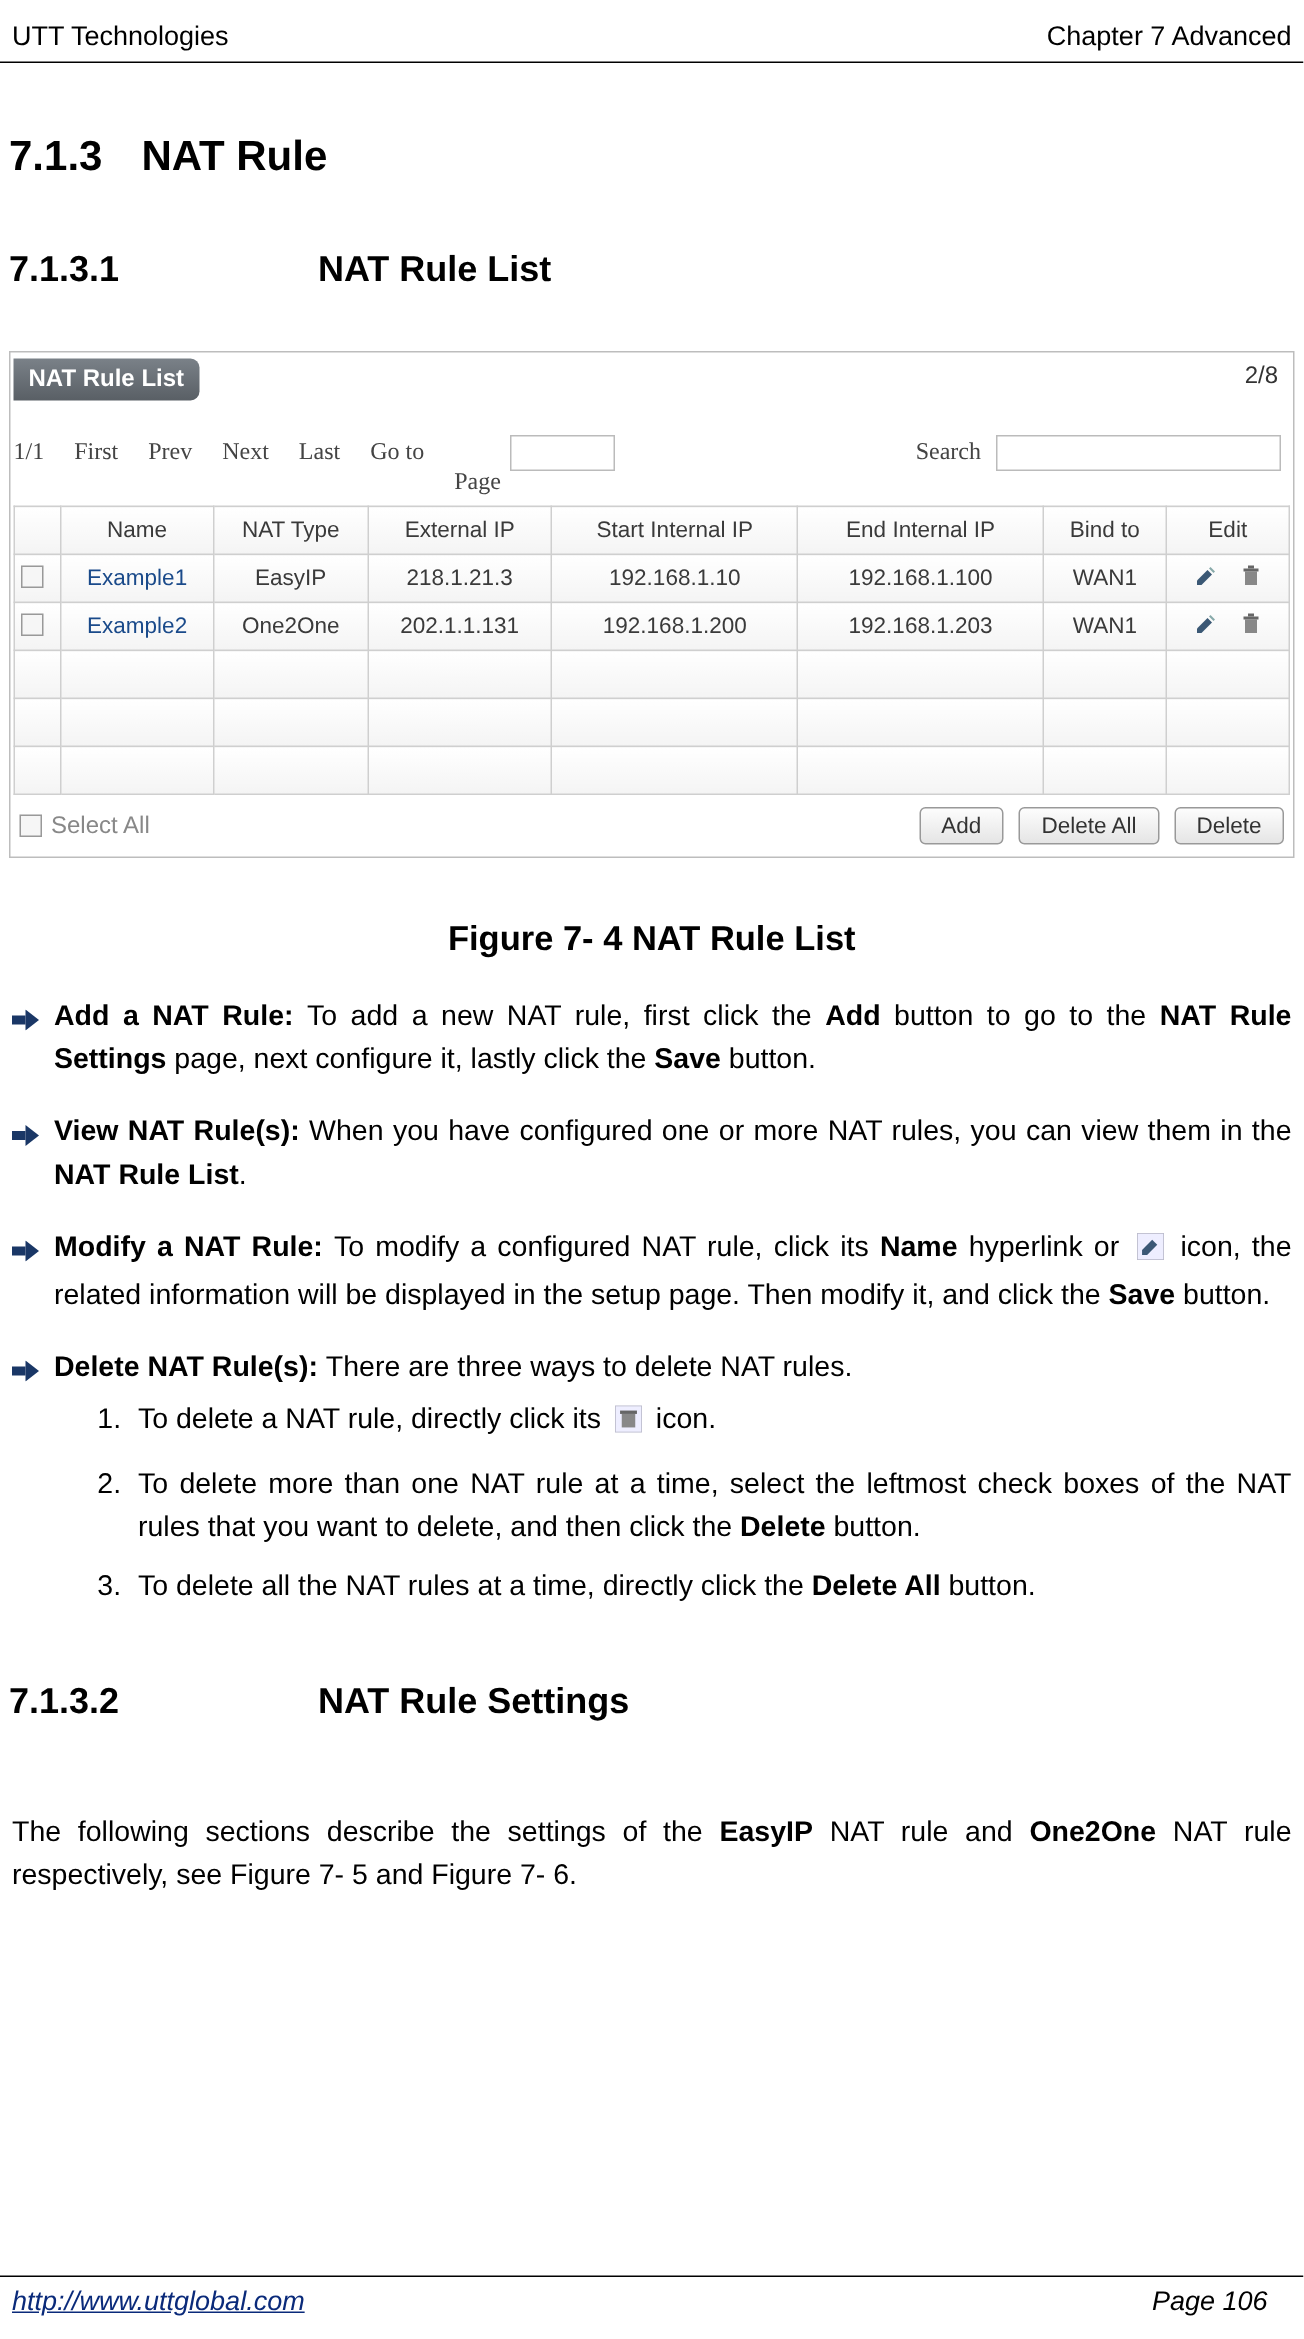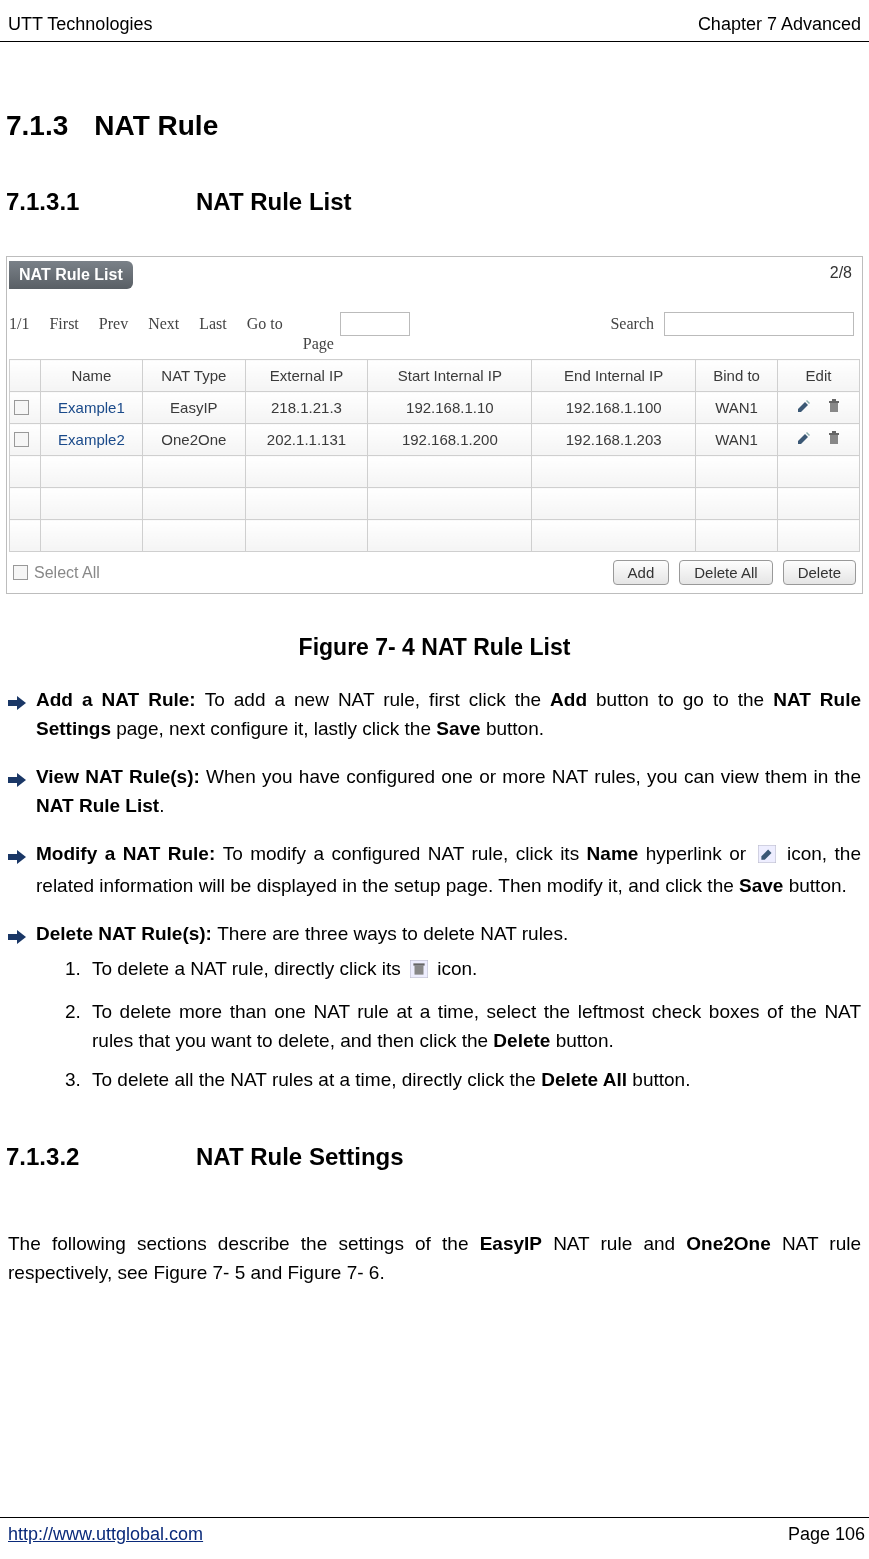--- a/index.html
+++ b/index.html
@@ -16,29 +16,29 @@
     display: flex;
     justify-content: space-between;
     padding: 0 8px 6px 8px;
     border-bottom: 1px solid #000;
     font-size: 18px;
   }
   .content { padding: 0 6px; }
   .h-section {
     font-size: 28px;
     font-weight: bold;
-    margin: 68px 0 46px 0;
+    margin: 46px 0 46px 0;
   }
   .h-num { display: inline-block; margin-right: 26px; }
   .h-sub {
     font-size: 24px;
     font-weight: bold;
     margin: 40px 0 40px 0;
   }
-  .h-sub .h-num { display:inline-block; width:190px; margin-right:0; }
+  .h-sub .h-num { display:inline-block; width:190px; margin-right:16px; }
 
   
   .screenshot {
     border: 1px solid #bdbdbd;
     width: 100%;
     font-size: 16px;
     color: #3a3a3a;
     background: #fff;
   }
   .panel-row { display: flex; align-items: center; }
@@ -123,21 +123,21 @@
   ol.num li { padding: 2px 0 8px 6px; text-align: justify; }
   .inline-icon { display:inline-block; vertical-align:-3px; margin: 0 4px; }
   .inline-icon svg { width:18px; height:18px; }
 
   .para { font-size: 19px; line-height: 1.55; text-align: justify; padding: 18px 2px 0 2px; }
 
   .page-footer {
     position: absolute; bottom: 14px; left: 0; right: 0;
     border-top: 1px solid #000;
     display:flex; justify-content:space-between;
-    font-size: 18px; padding: 6px 4px 0 8px;
+    font-size: 18px; padding: 6px 24px 0 8px; font-style: italic;
   }
   .page-footer a { color: #0a2a7a; text-decoration: underline; }
 </style>
 </head>
 <body>
 
 <div class="top-bar">
   <span>UTT Technologies</span>
   <span>Chapter 7 Advanced</span>
 </div>

